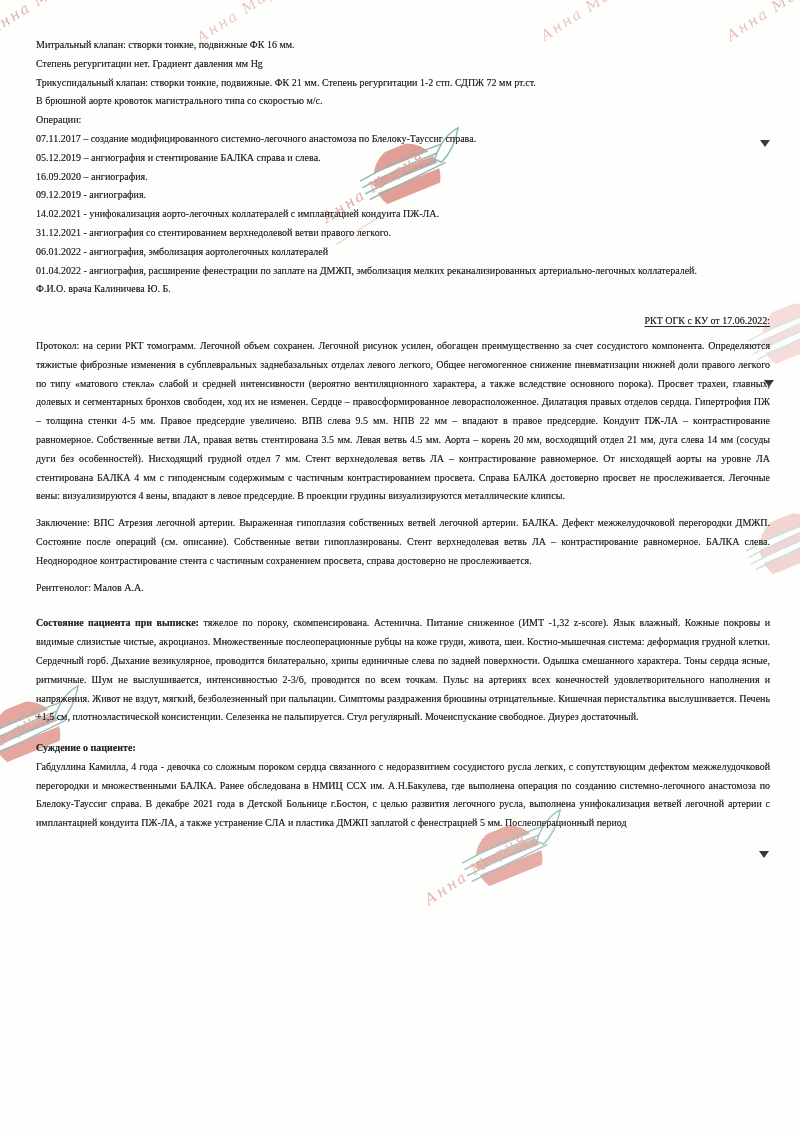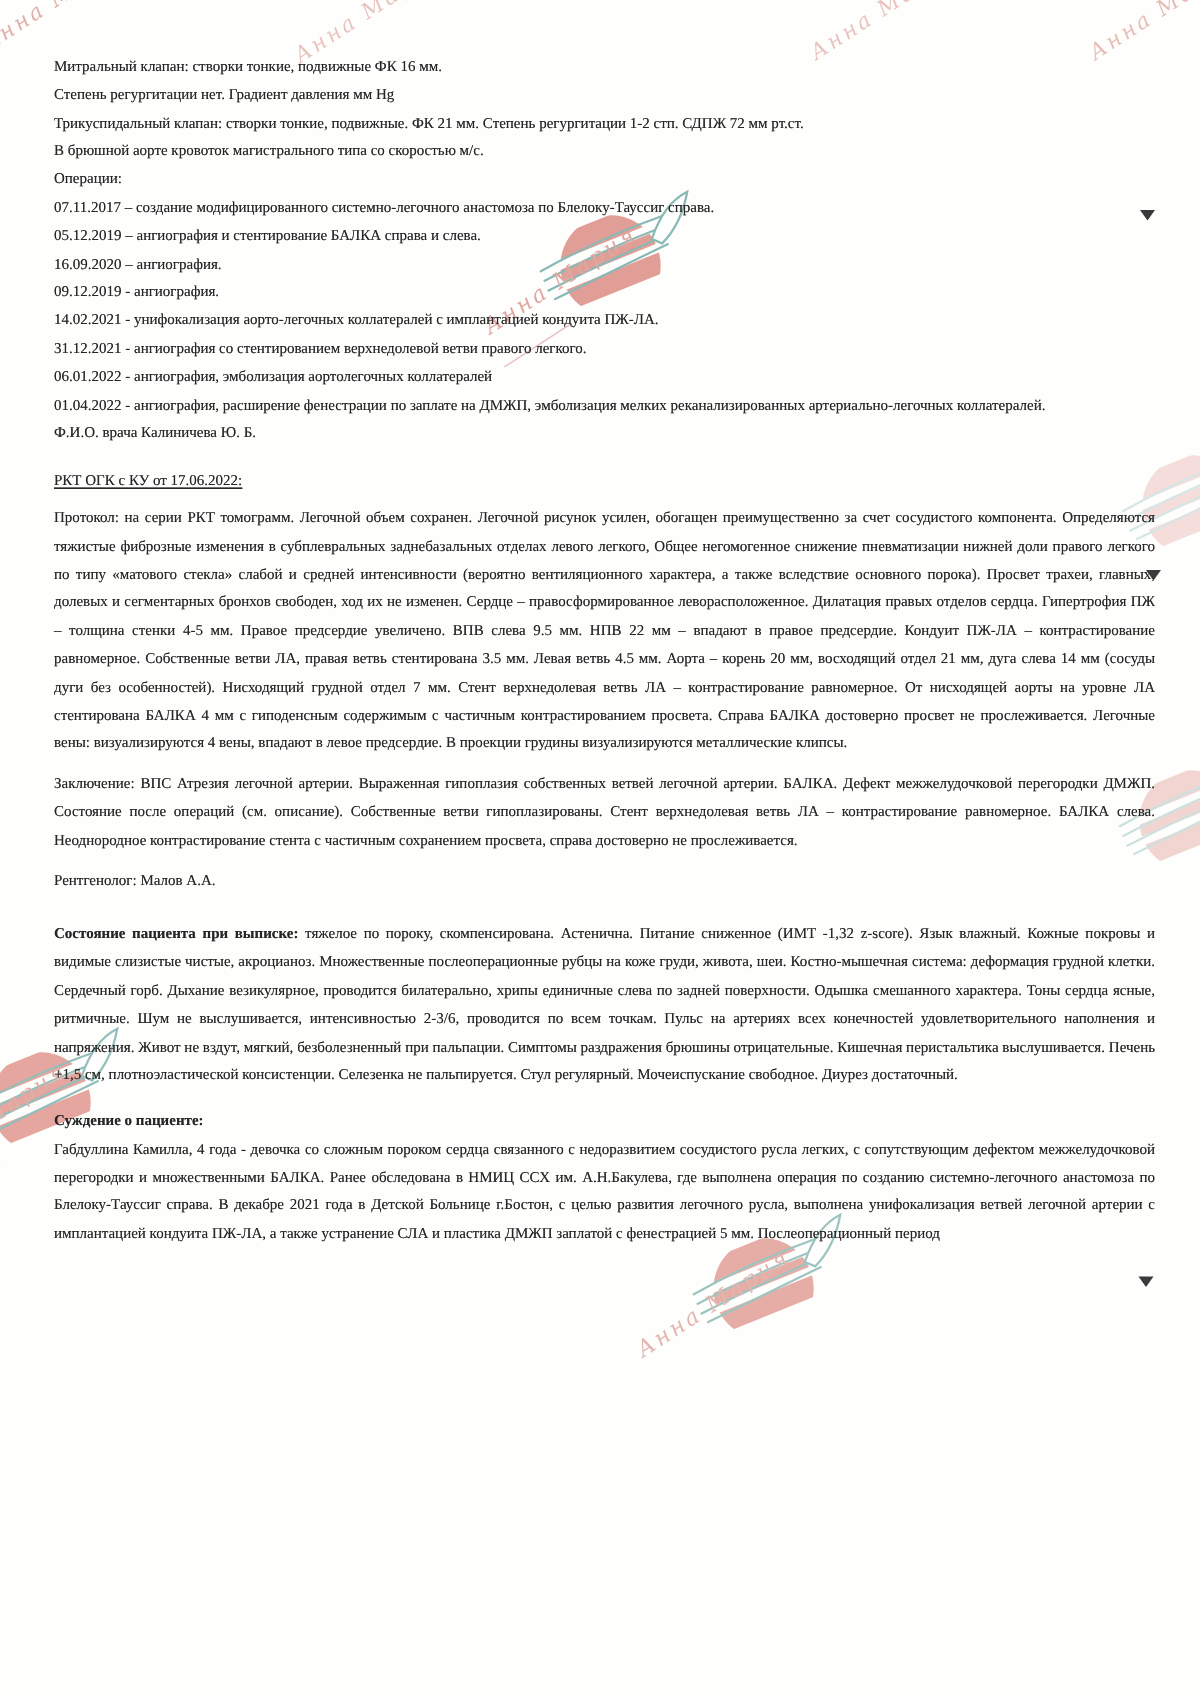--- a/index.html
+++ b/index.html
@@ -23,20 +23,21 @@
     text-shadow:0 0 .35px rgba(40,40,40,.6);
   }
   .content p,.content div.line{margin:0;}
   .just{text-align:justify;}
   .b{font-weight:bold;}
   .rkt-heading{
     margin-top:13px !important;
     margin-bottom:6px !important;
     text-decoration:underline;
     text-underline-offset:2px;
+    text-align:right;
   }
   .protocol{margin-top:2px !important;}
   .conclusion{margin-top:8px !important;}
   .radiologist{margin-top:8px !important;}
   .discharge{margin-top:17px !important;}
   .judgement-heading{margin-top:12px !important;font-weight:bold;}
   
   .wm{
     position:absolute;
     z-index:1;

